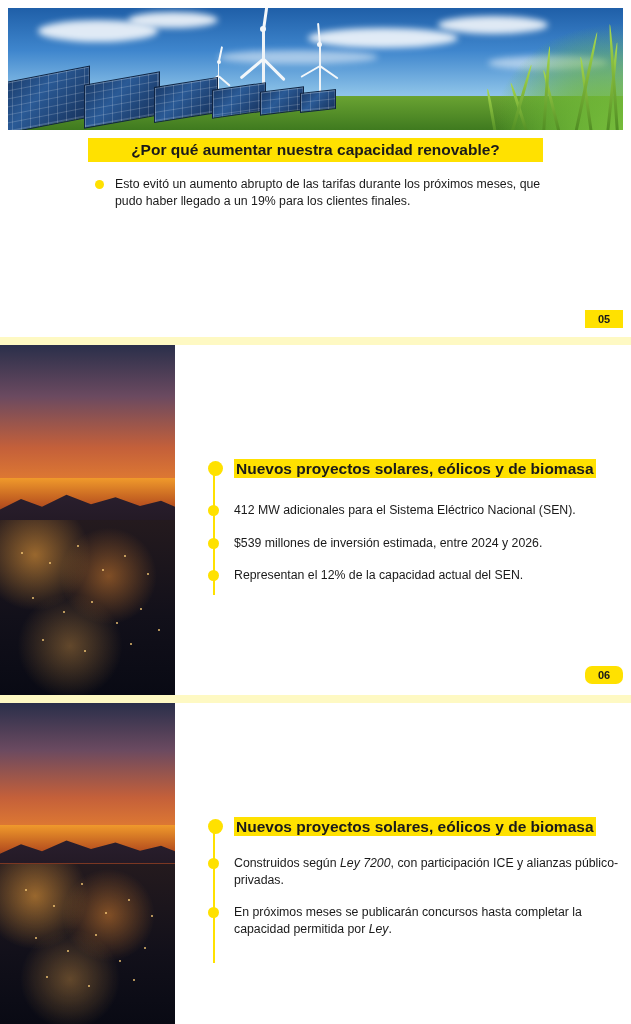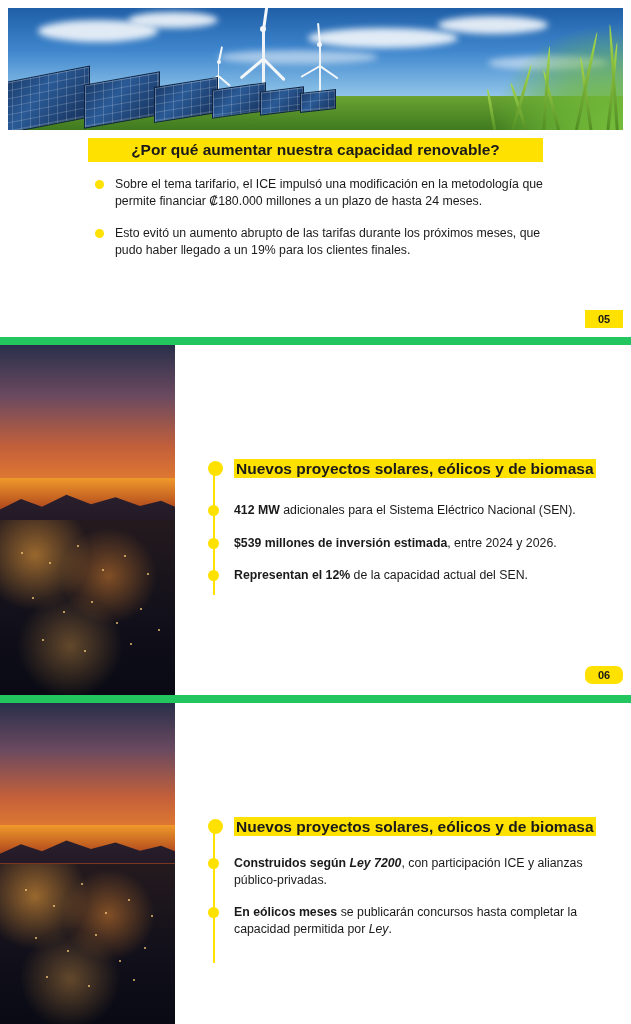--- a/index.html
+++ b/index.html
@@ -10,21 +10,21 @@
   body {
     width: 631px;
     height: 1024px;
     font-family: "Liberation Sans", sans-serif;
     overflow: hidden;
   }
   .page {
     position: relative;
     width: 631px;
     height: 1024px;
-    background: #22c55e;
+    background: #fef9c3;
   }
 
   
   .slide5 {
     position: absolute;
     left: 0;
     top: 0;
     width: 631px;
     height: 337px;
     background: #ffffff;
@@ -286,21 +286,21 @@
     top: 3px;
     width: 11px; height: 11px;
     border-radius: 50%;
     background: #ffe100;
   }
   .sub-text {
     font-size: 12.3px;
     line-height: 16.5px;
     color: #1a1a1a;
   }
-  .sub-text b { font-weight: bold; }
+  .sub-text b { font-weight: normal; }
   .sub-text i { font-style: italic; }
   .connector {
     position: absolute;
     left: 38px;
     width: 1.5px;
     background: #ffe100;
   }
   .pn6 { right: 8px; top: 321px; border-radius: 7px; }
 </style>
 </head>
@@ -376,24 +376,20 @@
         <div class="blade-grass" style="right:4px;   height:110px; transform:rotate(-4deg);"></div>
       </div>
     </div>
 
     <div class="s5-title-band">
       <div class="s5-title-hl"></div>
       <div class="s5-title">¿Por qué aumentar nuestra capacidad renovable?</div>
     </div>
 
     <div class="bullet-list-5">
-      <div class="bullet-row">
-        <span class="bullet-dot"></span>
-        <div class="bullet-text">Sobre el tema tarifario, el ICE impulsó una modificación en la metodología que permite financiar ₡180.000 millones a un plazo de hasta 24 meses.</div>
-      </div>
       <div class="bullet-row">
         <span class="bullet-dot"></span>
         <div class="bullet-text">Esto evitó un aumento abrupto de las tarifas durante los próximos meses, que pudo haber llegado a un 19% para los clientes finales.</div>
       </div>
     </div>
 
     <div class="page-num pn5">05</div>
   </section>
 
   <section class="slide6">
@@ -478,19 +474,19 @@
 
       <div class="connector" style="top:128px; height:132px;"></div>
 
       <div class="sub-list" style="top:152px;">
         <div class="sub-row">
           <span class="sub-dot"></span>
           <div class="sub-text"><b>Construidos según </b><b><i>Ley 7200</i></b><span>, con participación ICE y alianzas público-privadas.</span></div>
         </div>
         <div class="sub-row">
           <span class="sub-dot"></span>
-          <div class="sub-text"><b>En eólicos meses</b><span> se publicarán concursos hasta completar la capacidad permitida por </span><i>Ley</i><span>.</span></div>
+          <div class="sub-text"><b>En próximos meses</b><span> se publicarán concursos hasta completar la capacidad permitida por </span><i>Ley</i><span>.</span></div>
         </div>
       </div>
     </div>
   </section>
 
 </div>
 
 </body></html>

